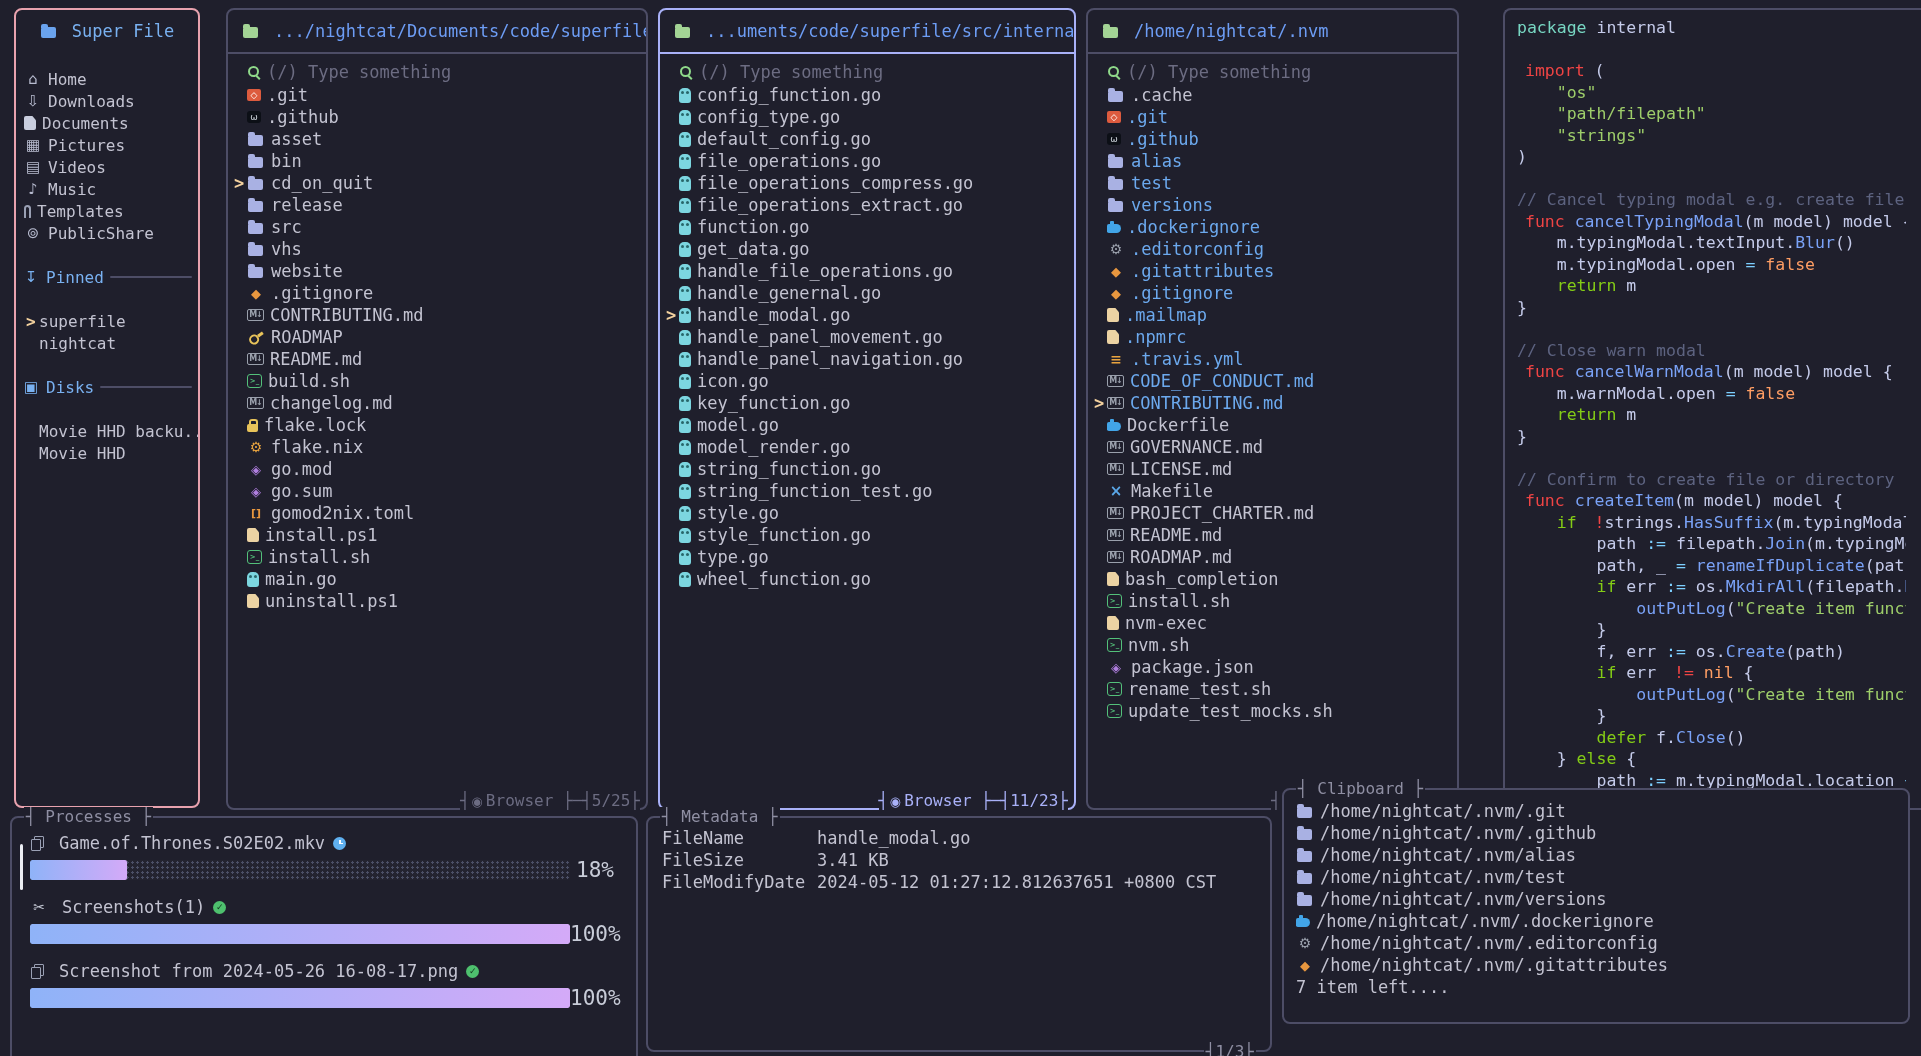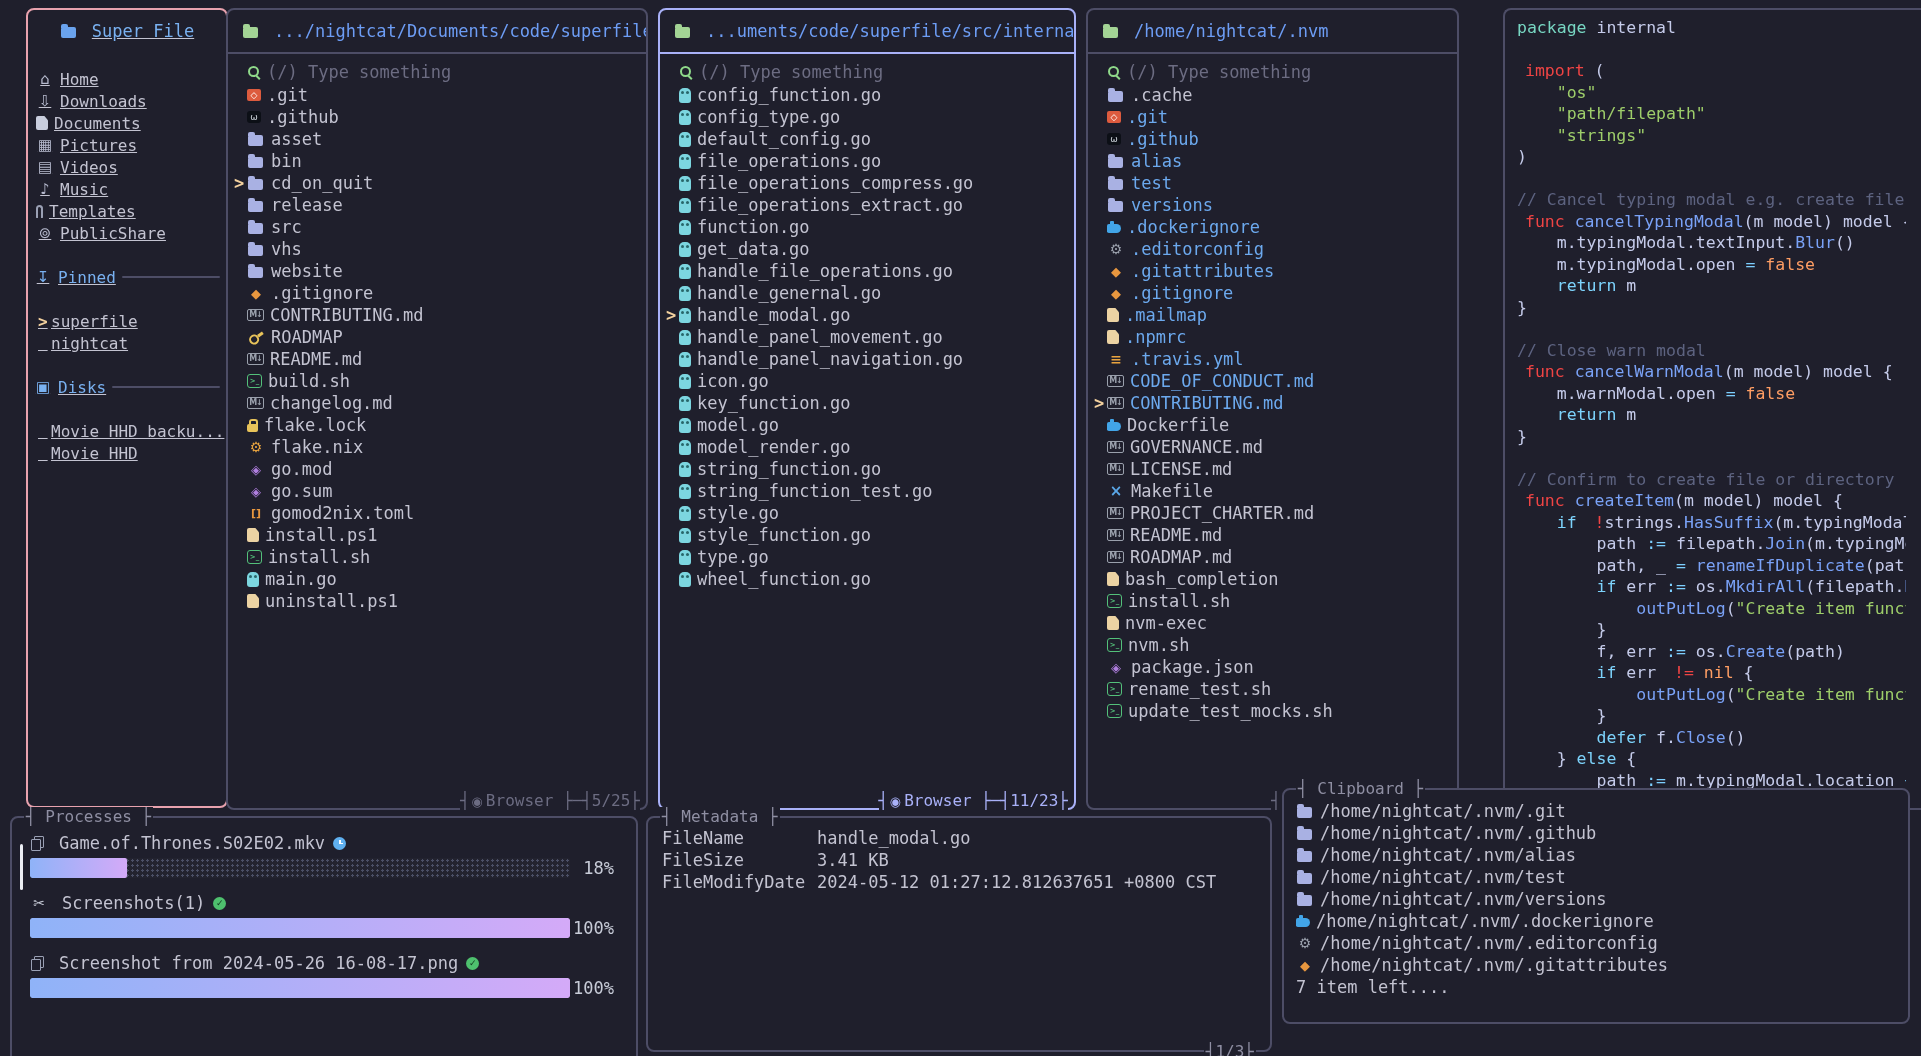--- a/index.html
+++ b/index.html
@@ -1,20 +1,20 @@
 <!DOCTYPE html>
 <html><head>
 <meta charset="utf-8">
 <style>
   html,body{margin:0;padding:0;background:#1f1f2c;}
   body{position:relative;width:1921px;height:1056px;overflow:hidden;
        font-family:"DejaVu Sans Mono",monospace;color:#c3c3d1;}
 
   .panel{position:absolute;background:#1f1f2c;border:2px solid #4d4d66;border-radius:8px;box-sizing:border-box;}
-  #sidebar{left:26px;top:8px;width:202px;height:800px;border-color:#e8a2ae;text-decoration:underline;}
+  #sidebar{left:14px;top:8px;width:186px;height:800px;border-color:#e8a2ae;}
   #fp0{left:226px;top:8px;width:422px;height:802px;}
   #fp1{left:658px;top:8px;width:418px;height:802px;}
   #fp2{left:1086px;top:8px;width:373px;height:802px;}
   .fpanel.focused{border-color:#a9b1f8;}
   #preview{left:1503px;top:8px;width:418px;height:802px;border-right:none;border-radius:8px 0 0 8px;
            padding:8px 15px 0 12px;font-size:16.5px;overflow:hidden;}
   #processes{left:10px;top:816px;width:628px;height:264px;}
   #metadata{left:646px;top:816px;width:626px;height:236px;}
   #clipboard{left:1282px;top:788px;width:628px;height:236px;}
 
@@ -36,36 +36,36 @@
   .side-title{height:42px;display:flex;align-items:center;justify-content:center;gap:8px;
               color:#79b1f1;font-size:17px;}
   .side-list{margin-top:16px;}
   .srow{display:flex;align-items:center;height:22px;padding:0 8px;font-size:16px;white-space:pre;overflow:hidden;}
   .sheader{display:flex;align-items:center;height:22px;padding:0 6px;color:#79b1f1;font-size:16px;margin-top:22px;}
   .sheader .hline{flex:1;height:2px;background:#4d4d66;margin-left:6px;border-radius:1px;}
   .pinrows{margin-top:22px;}
 
   
   .ln{height:21.5px;white-space:pre;overflow:hidden;}
-  .tok-t{color:#78d7c3;} .tok-k{color:#ef4444;margin-left:8px;} .tok-kw2{color:#7dd3fc;margin-top:28px;}
+  .tok-t{color:#78d7c3;} .tok-k{color:#ef4444;margin-left:8px;} .tok-kw2{color:#84cc16;margin-top:28px;}
   .tok-fn{color:#7aa2f7;} .tok-s{color:#9ece6a;} .tok-c{color:#5d6380;}
   .tok-o{color:#7dcfff;} .tok-n{color:#ff9e64;} .tok-p{color:#c5cbea;}
 
   
   .bp-title{position:absolute;top:-11px;left:12px;background:#1f1f2c;padding:0 2px;
             color:#8f8fa3;font-size:16px;white-space:pre;}
   .bp-foot{position:absolute;bottom:-11px;right:14px;background:#1f1f2c;padding:0 2px;
            color:#8f8fa3;font-size:16px;white-space:pre;}
   .proc{margin:14px 14px 0 18px;}
   .pname{display:flex;align-items:center;gap:8px;height:22px;font-size:17px;white-space:pre;}
   .pbar{display:flex;align-items:center;margin-top:4px;}
   .track{width:540px;height:20px;background-color:#23232f;border-radius:2px;overflow:hidden;
          background-image:radial-gradient(#4b4f66 1.2px,transparent 1.2px);background-size:5px 5px;}
   .fill{height:100%;background:linear-gradient(90deg,#8fb3f8,#d4aaf8);border-radius:2px;}
-  .plabel{width:44px;text-align:right;font-size:17px;color:#c8ccd8;}
+  .plabel{width:44px;text-align:right;font-size:21px;color:#c8ccd8;}
   #proc-cursor{position:absolute;left:8px;top:26px;width:3px;height:46px;background:#eceef4;border-radius:2px;}
   .mrow{display:flex;height:22px;font-size:17px;padding:0 14px;white-space:pre;}
   .mrow .mlabel{width:155px;flex:none;}
   .mrows{margin-top:10px;}
   .crow{display:flex;align-items:center;height:22px;padding:0 12px;font-size:17px;white-space:pre;overflow:hidden;}
   .crows{margin-top:10px;}
 
   
   .ic{display:inline-flex;width:18px;height:16px;align-items:center;justify-content:center;
       margin-right:6px;flex:none;font-size:14px;line-height:1;

